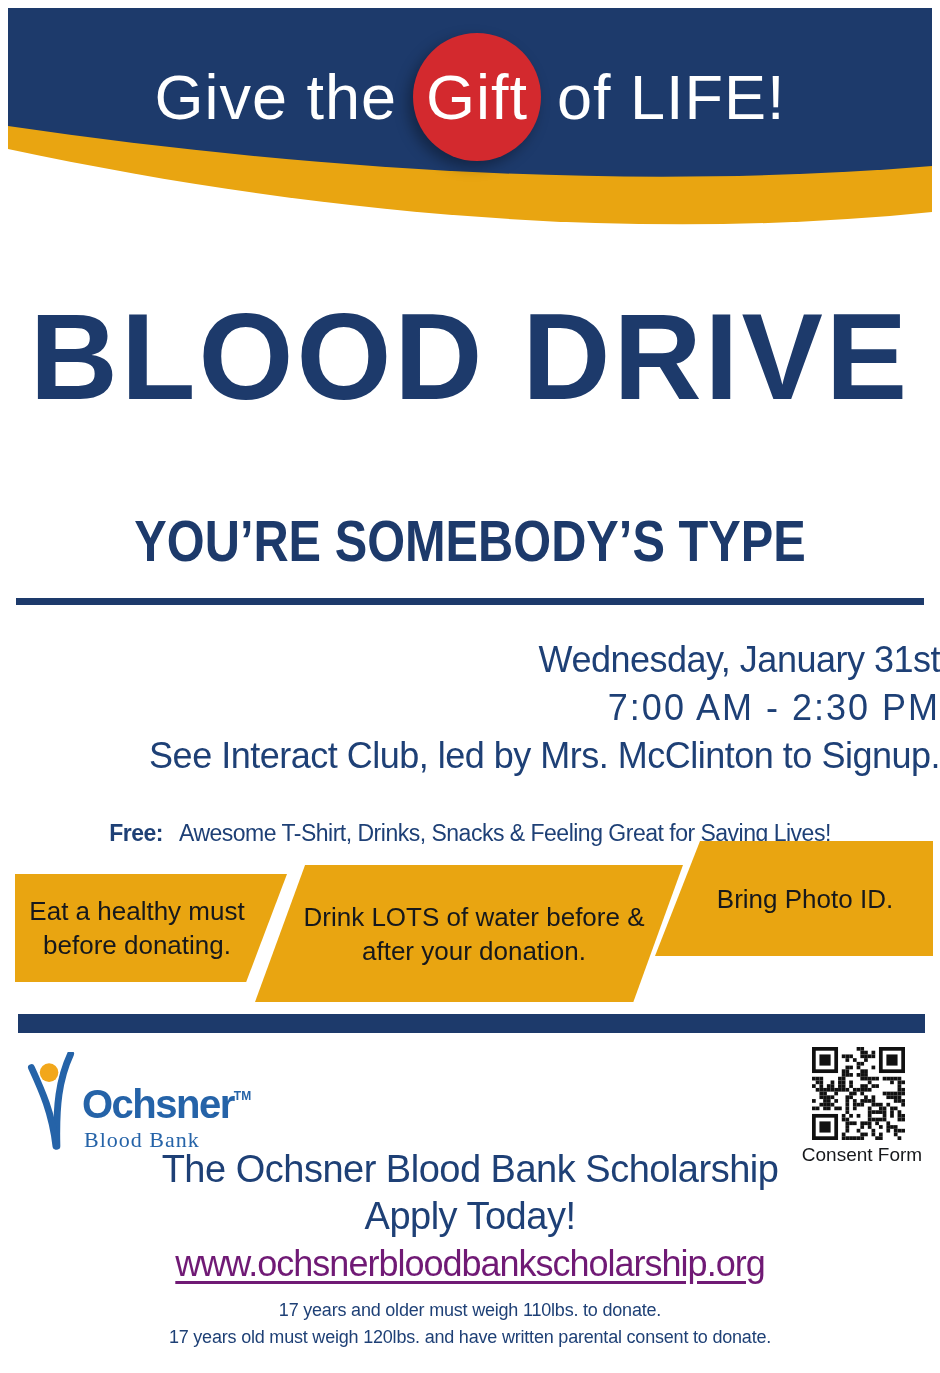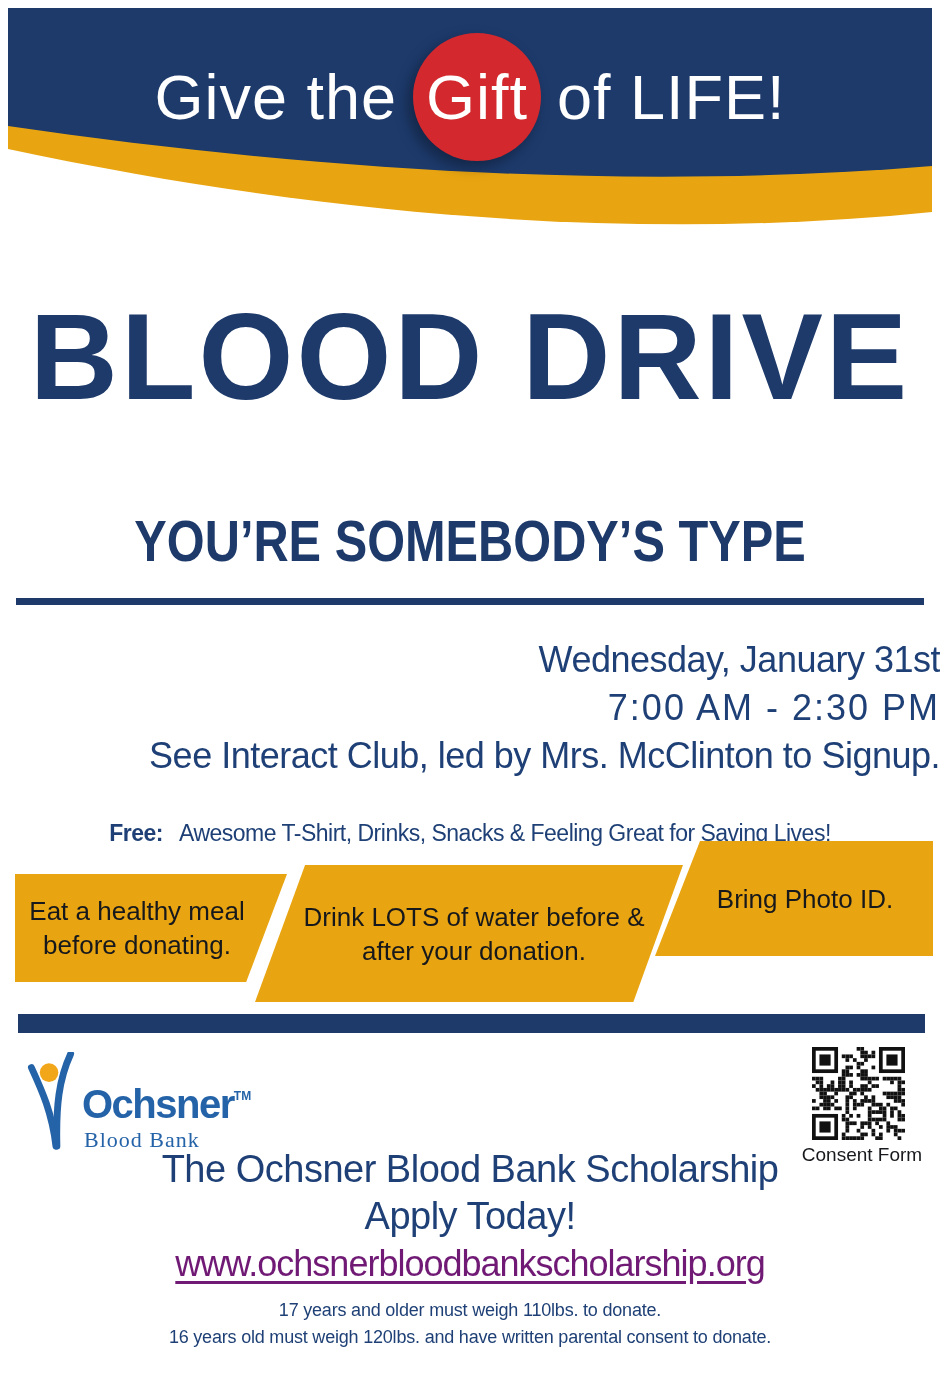--- a/index.html
+++ b/index.html
@@ -103,21 +103,21 @@
     <div>Wednesday, January 31st</div>
     <div class="time-line">7:00 AM - 2:30 PM</div>
     <div>See Interact Club, led by Mrs. McClinton to Signup.</div>
   </div>
 
   <div class="free-line">
     <span class="free-label">Free:</span><span>Awesome T-Shirt, Drinks, Snacks &amp; Feeling Great for Saving Lives!</span>
   </div>
 
   <div class="tip tip-1">
-    <div>Eat a healthy meal</div>
+    <div>Eat a healthy must</div>
     <div>before donating.</div>
   </div>
   <div class="tip tip-2">
     <div>Drink LOTS of water before &amp;</div>
     <div>after your donation.</div>
   </div>
   <div class="tip tip-3">
     <div>Bring Photo ID.</div>
   </div>
 
@@ -358,16 +358,16 @@
   <div class="qr-label">Consent Form</div>
 
   <div class="scholarship">
     <div class="sch-heading">The Ochsner Blood Bank Scholarship</div>
     <div class="sch-cta">Apply Today!</div>
     <div><a class="sch-url" href="#">www.ochsnerbloodbankscholarship.org</a></div>
   </div>
 
   <div class="fine-print">
     <div>17 years and older must weigh 110lbs. to donate.</div>
-    <div>16 years old must weigh 120lbs. and have written parental consent to donate.</div>
+    <div>17 years old must weigh 120lbs. and have written parental consent to donate.</div>
   </div>
 
 </div>
 
 </body></html>

